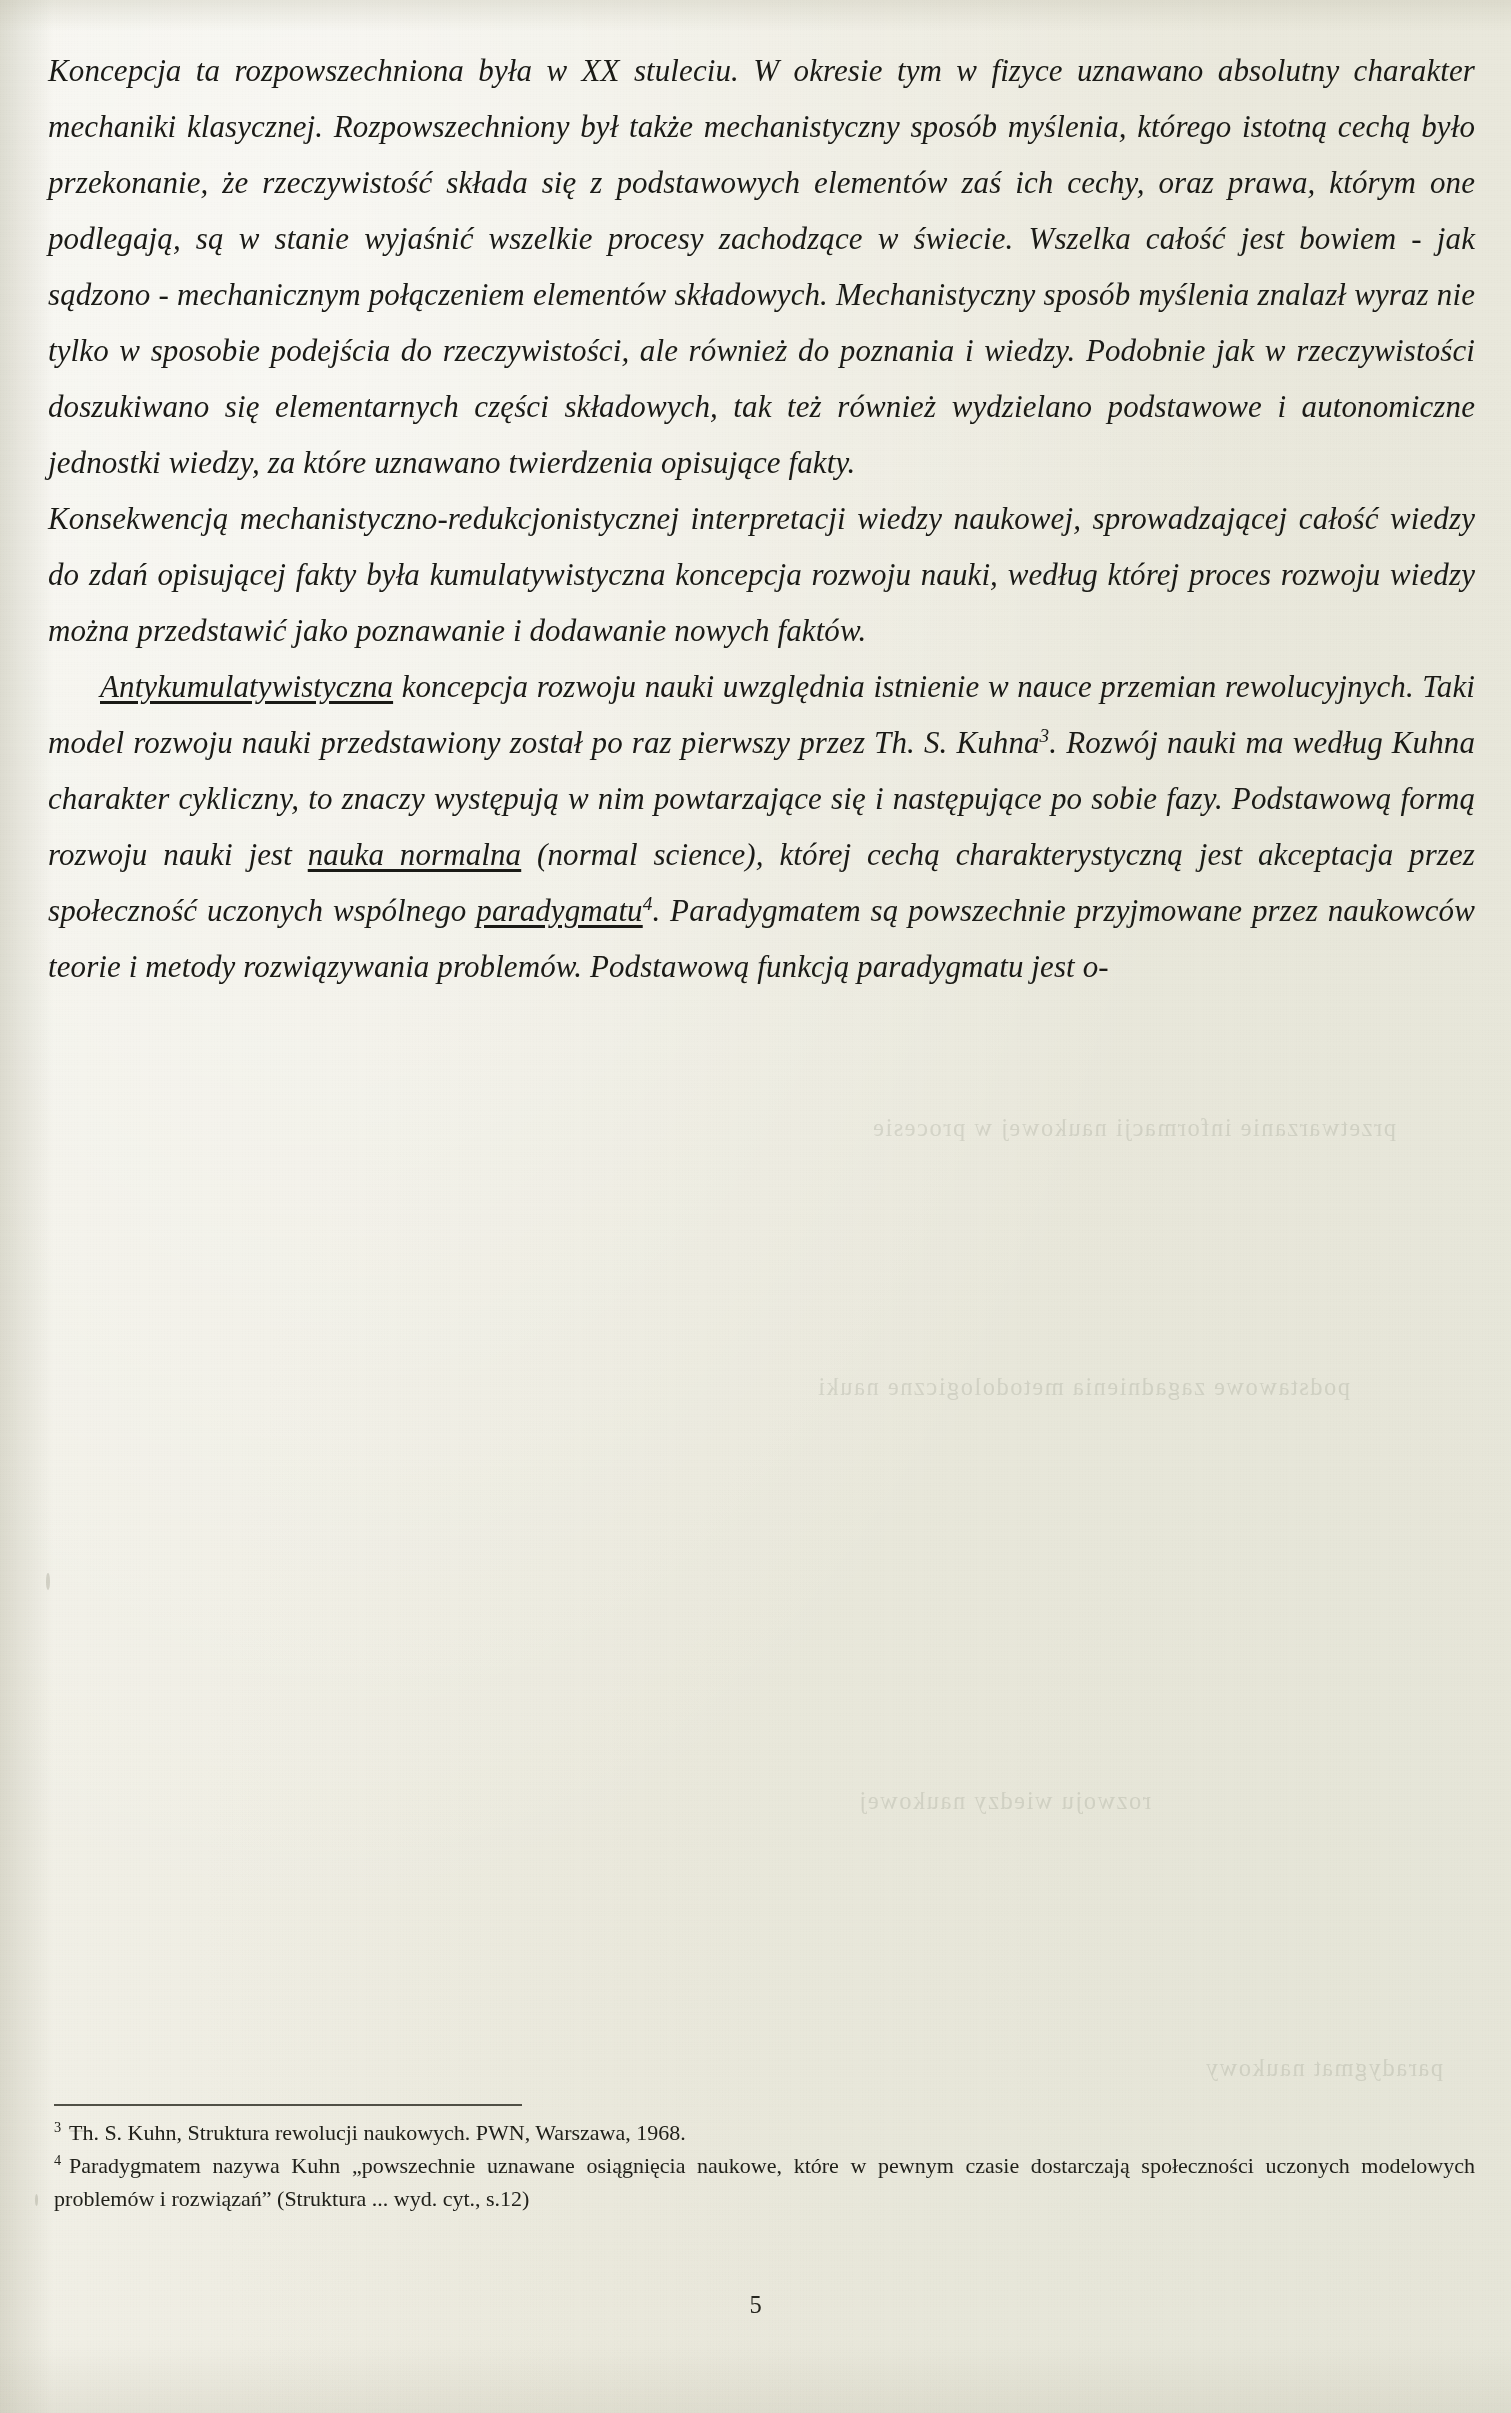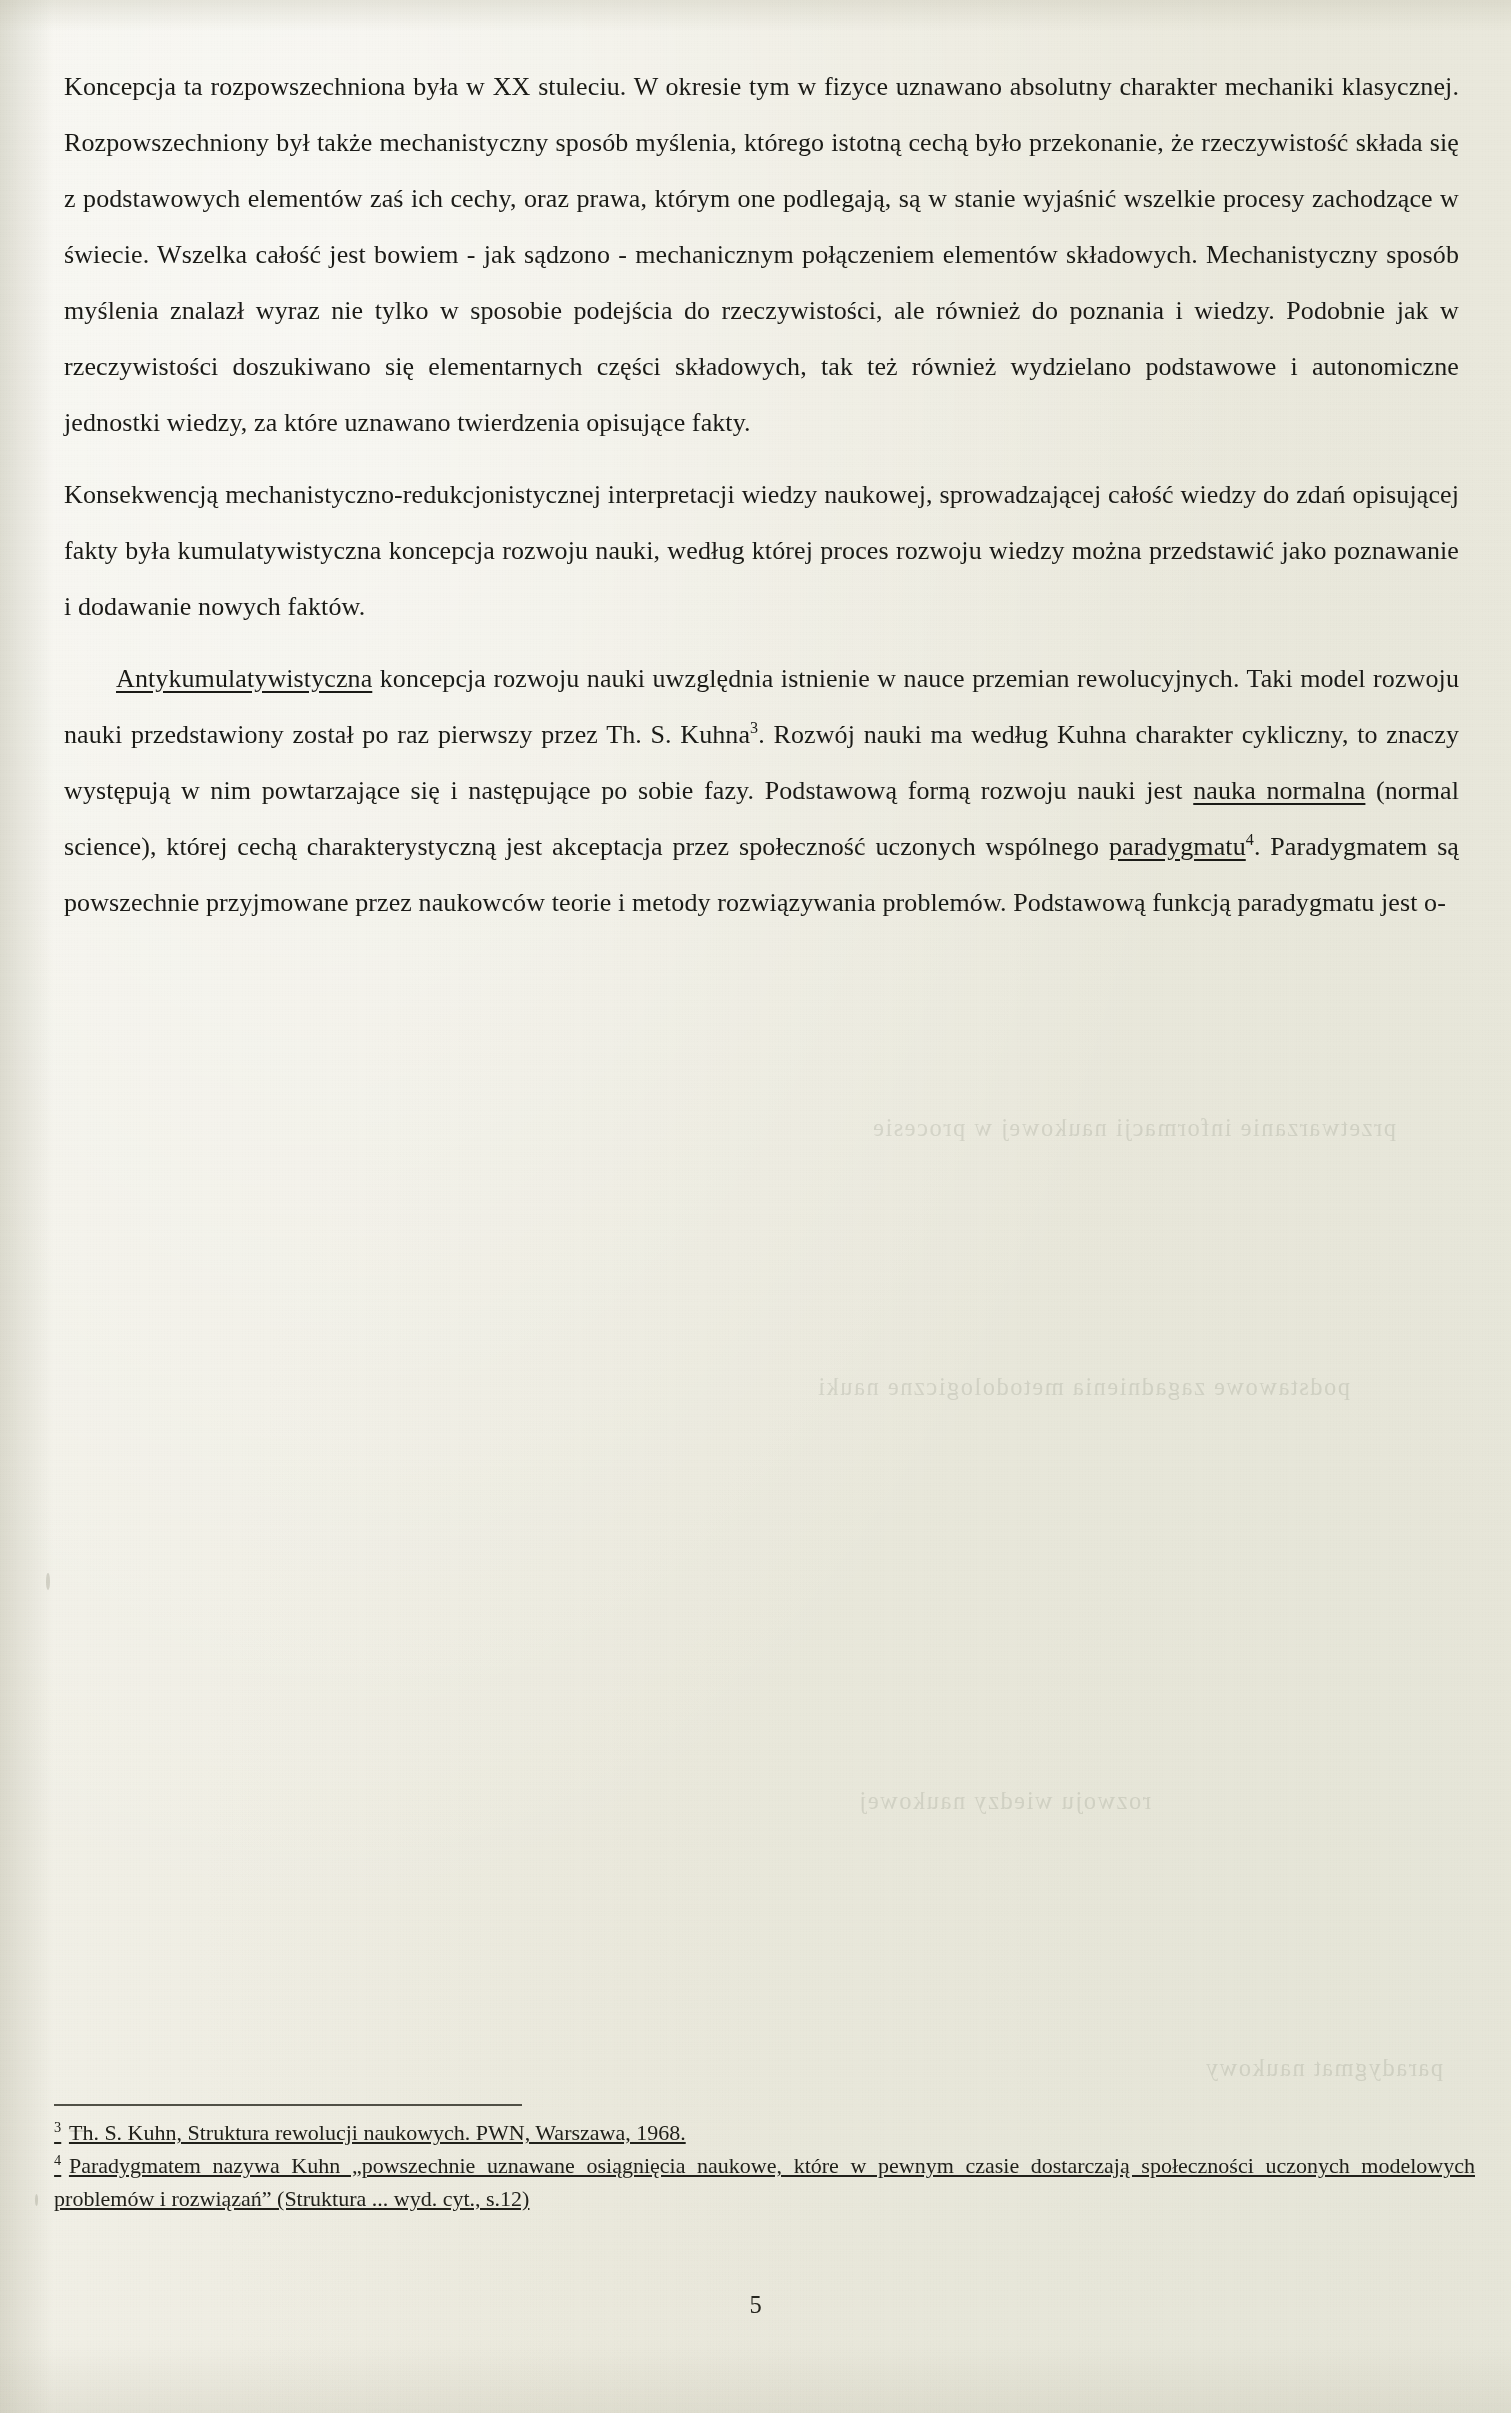--- a/index.html
+++ b/index.html
@@ -52,27 +52,28 @@
     pointer-events: none;
   }
 
   .body-text {
     position: absolute;
     left: 48px;
     top: 43px;
     width: 1427px;
   }
   p.para {
-    margin: 16px;
-    font-size: 26px;
+    margin: 0;
+    font-size: 31px;
     line-height: 56px;
     text-align: justify;
     text-justify: inter-word;
     letter-spacing: 0.1px;
     color: #1b1b17;
+    font-style: italic;
   }
   p.para.indent {
     text-indent: 52px;
   }
   .u {
     text-decoration: underline;
     text-underline-offset: 3.8px;
   }
   sup {
     font-size: 0.62em;
@@ -93,21 +94,20 @@
     margin: 0 0 10.7px 6.1px;
     opacity: 0.85;
   }
   .footnote {
     margin: 0;
     font-size: 22px;
     line-height: 33px;
     text-align: justify;
     color: #21211b;
     padding-left: 6.1px;
-    text-decoration: underline;
   }
   .footnote sup {
     font-size: 0.65em;
     margin-right: 7.7px;
   }
 
   .page-number {
     position: absolute;
     left: 0;
     right: 0;

